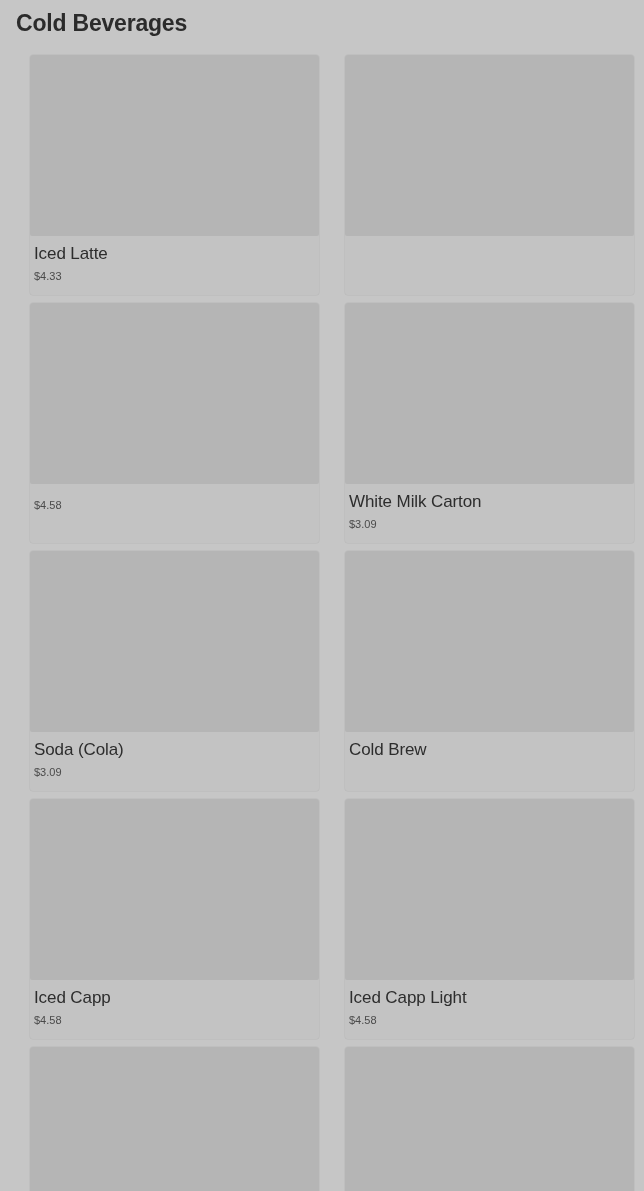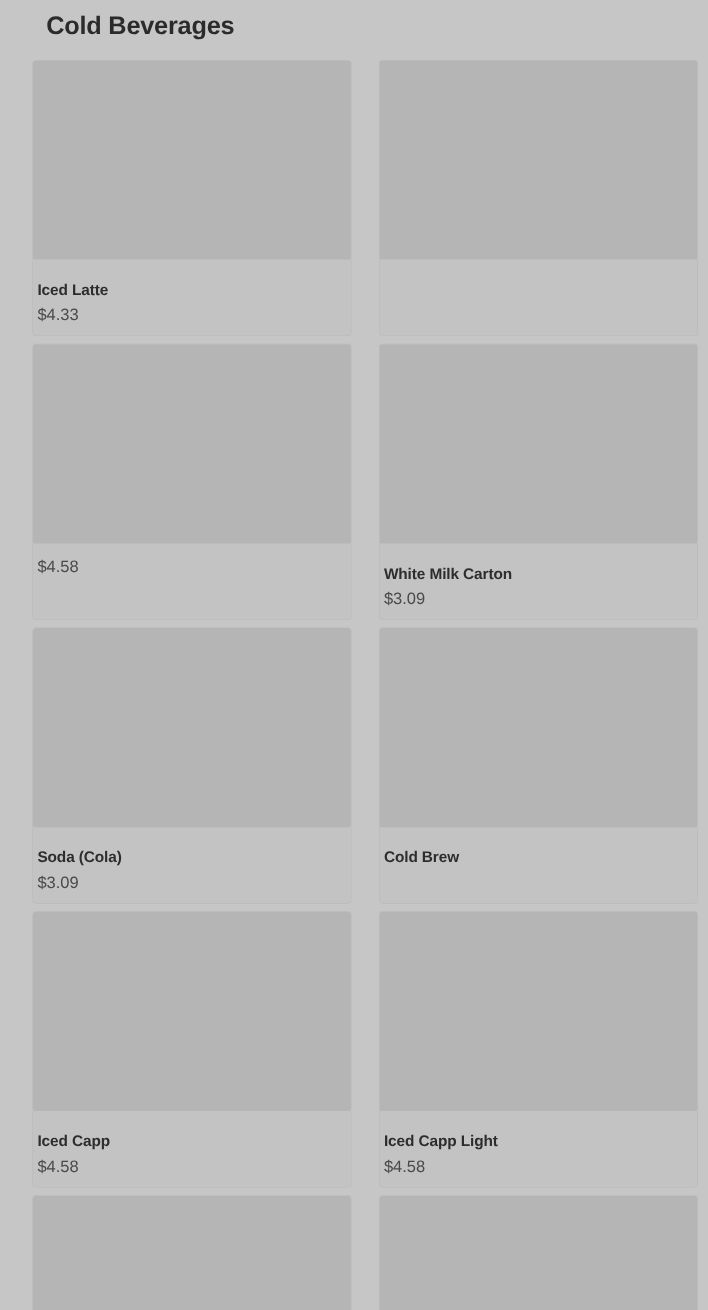--- a/index.html
+++ b/index.html
@@ -18,21 +18,21 @@
 
   .page {
     width: 644px;
     height: 1191px;
     position: relative;
     overflow: hidden;
   }
 
   .page-title {
     position: absolute;
-    left: 42px;
+    left: 16px;
     top: 9px;
     font-size: 23px;
     font-weight: bold;
     color: #2b2b2b;
     letter-spacing: -0.2px;
     line-height: 28px;
   }
 
   .grid {
     position: absolute;
@@ -61,33 +61,32 @@
     background: #b5b5b5;
     border-radius: 2px;
     display: block;
   }
 
   .card-body {
     padding: 8px 4px 0 4px;
   }
 
   .card-name {
-    font-size: 14px;
-    font-weight: bold;
+    font-size: 17px;
+    font-weight: normal;
     color: #2d2d2d;
     line-height: 19px;
     letter-spacing: -0.1px;
     white-space: nowrap;
     overflow: hidden;
     text-overflow: ellipsis;
-    margin-top: 10px;
   }
 
   .card-price {
-    font-size: 15px;
+    font-size: 11px;
     font-weight: normal;
     color: #4a4a4a;
     line-height: 17px;
     margin-top: 5px;
   }
 
   .card.partial .card-image {
     height: 181px;
   }
 </style>

